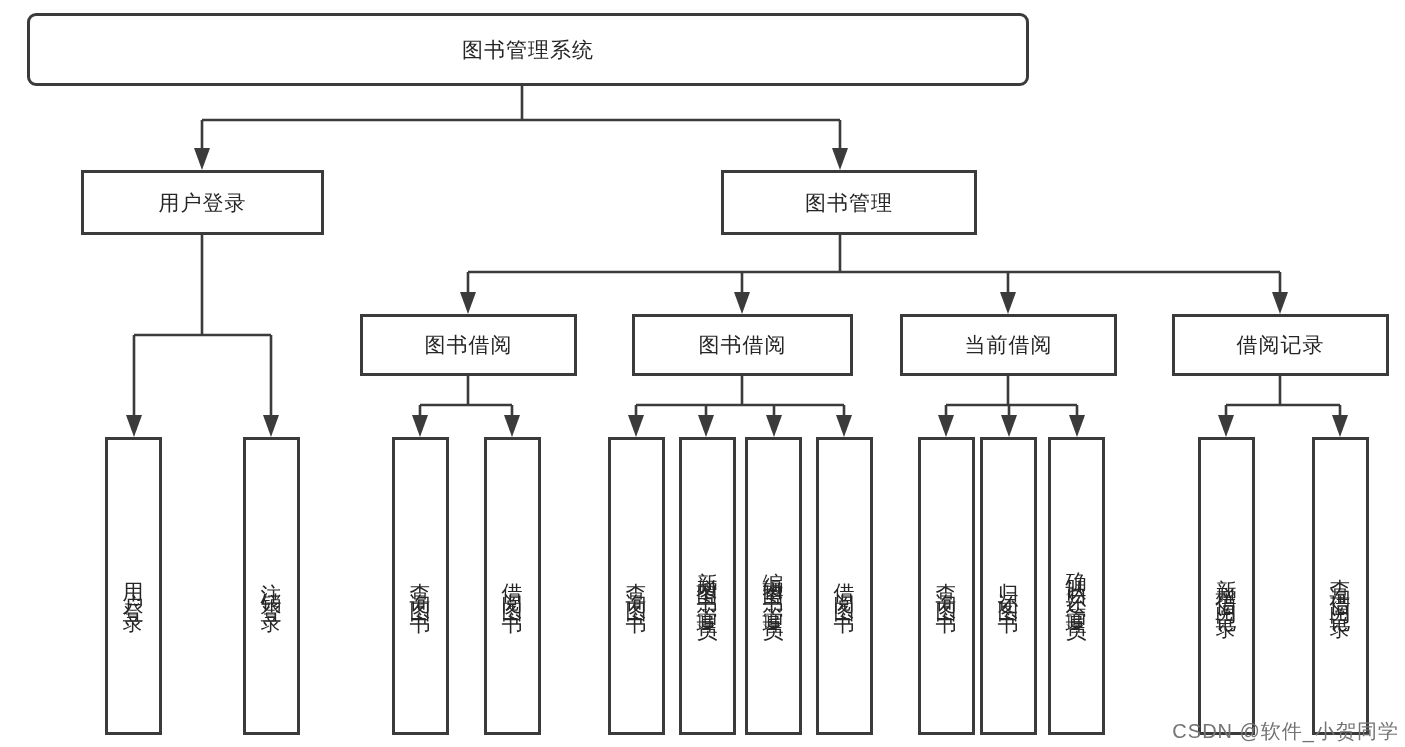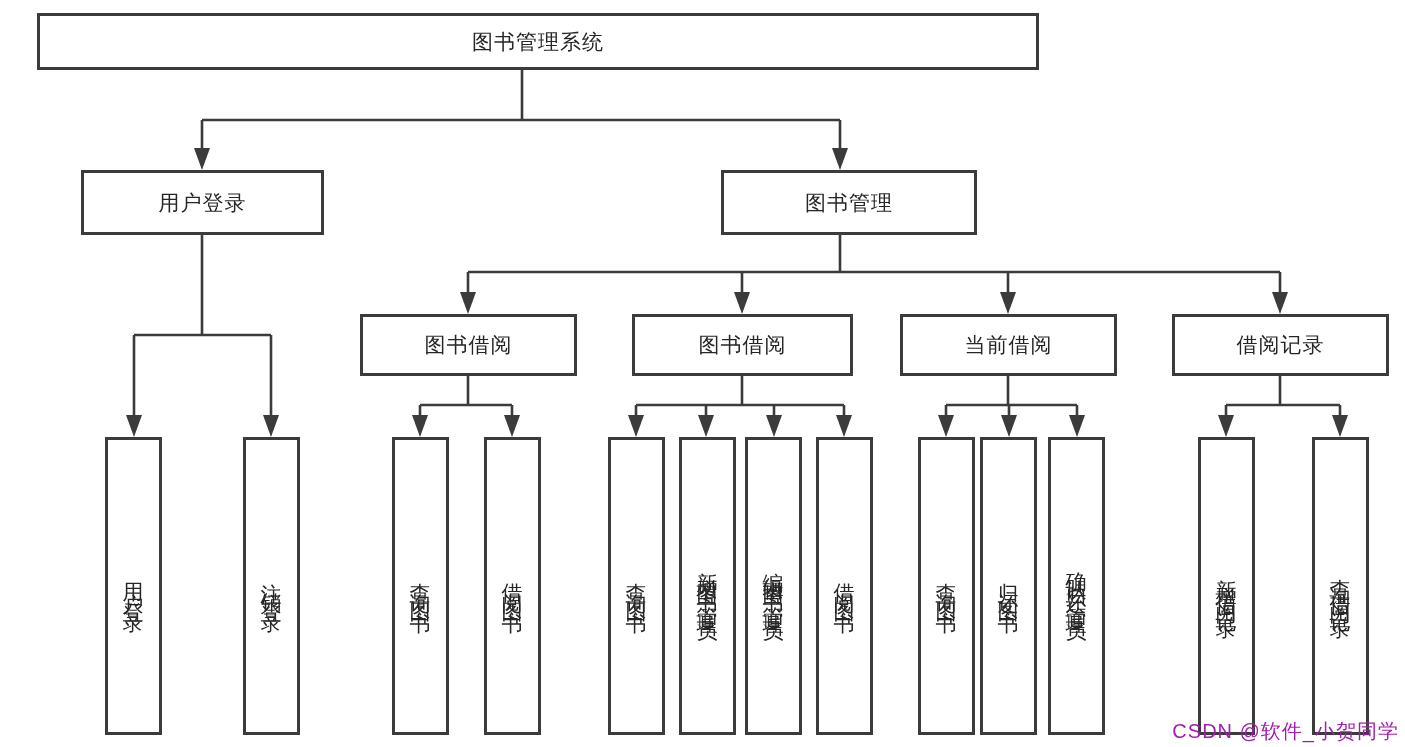--- a/index.html
+++ b/index.html
@@ -39,21 +39,21 @@
     font-size: 21px;
     letter-spacing: 10px;
     line-height: 1;
     white-space: normal;
   }
   .watermark {
     position: absolute;
     right: 6px;
     bottom: 2px;
     font-size: 20px;
-    color: #a21caf;
+    color: #737373;
     letter-spacing: 1px;
   }
 </style>
 </head>
 <body>
 
 <div class="canvas">
 
   <svg class="connectors" viewBox="0 0 1405 747" xmlns="http://www.w3.org/2000/svg">
     <g stroke="#3b3b3b" stroke-width="2.6" fill="none">
@@ -88,21 +88,21 @@
       <polygon points="766,415 782,415 774,437"></polygon>
       <polygon points="836,415 852,415 844,437"></polygon>
       <polygon points="938,415 954,415 946,437"></polygon>
       <polygon points="1001,415 1017,415 1009,437"></polygon>
       <polygon points="1069,415 1085,415 1077,437"></polygon>
       <polygon points="1218,415 1234,415 1226,437"></polygon>
       <polygon points="1332,415 1348,415 1340,437"></polygon>
     </g>
   </svg>
 
-  <div class="box" style="left:37px; top:13px; width:1002px; height:57px;">图书管理系统</div>
+  <div class="box" style="left:27px; top:13px; width:1002px; height:73px;border-radius:9px;">图书管理系统</div>
 
   <div class="box" style="left:81px; top:170px; width:243px; height:65px;">用户登录</div>
   <div class="box" style="left:721px; top:170px; width:256px; height:65px;">图书管理</div>
 
   <div class="box" style="left:360px; top:314px; width:217px; height:62px;">图书借阅</div>
   <div class="box" style="left:632px; top:314px; width:221px; height:62px;">图书借阅</div>
   <div class="box" style="left:900px; top:314px; width:217px; height:62px;">当前借阅</div>
   <div class="box" style="left:1172px; top:314px; width:217px; height:62px;">借阅记录</div>
 
   <div class="box leaf" style="left:105px;">用户登录</div>

